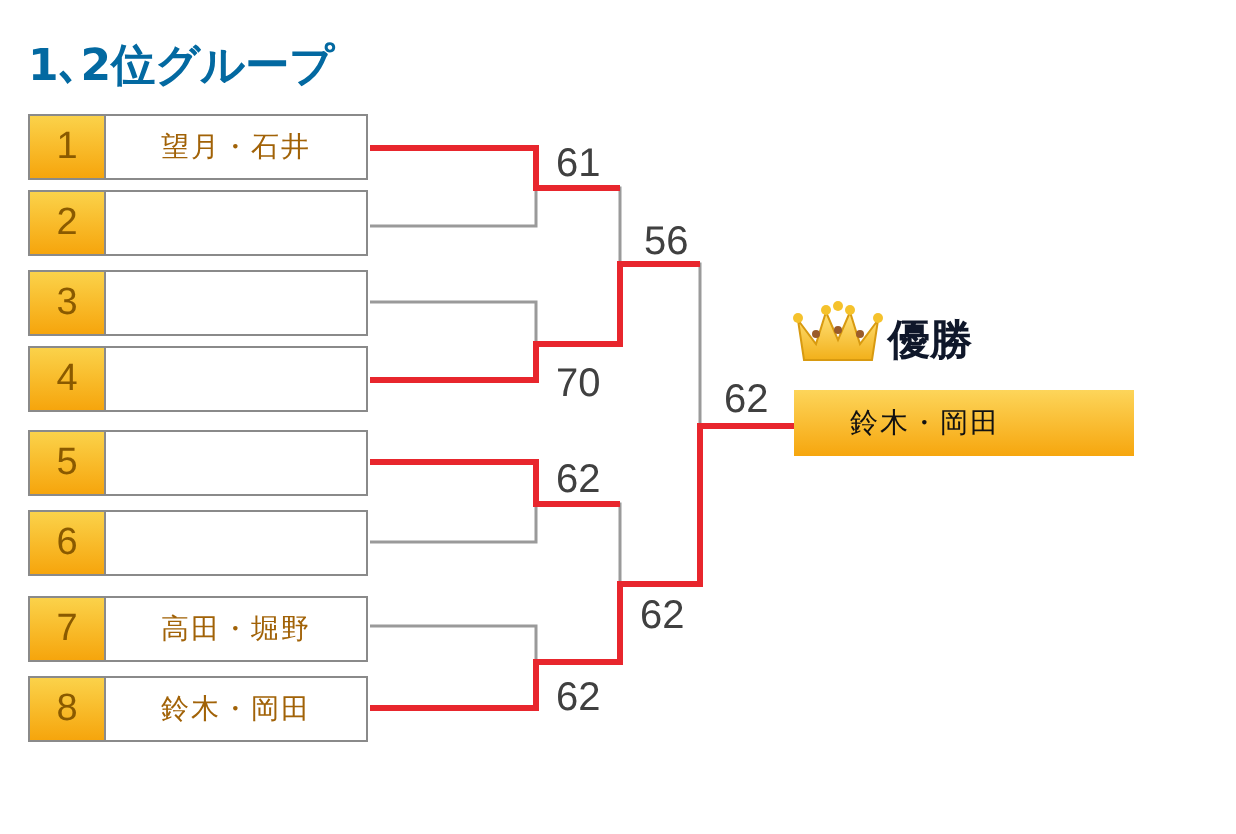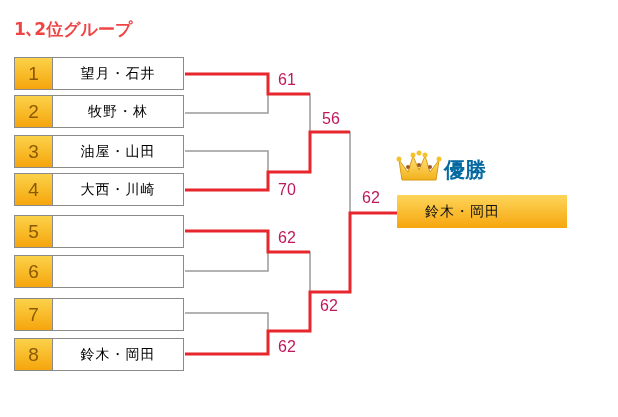--- a/index.html
+++ b/index.html
@@ -1,64 +1,62 @@
 <!DOCTYPE html>
 <html><head>
 <meta charset="utf-8">
 <style>
   html, body { margin: 0; padding: 0; background: #ffffff; }
   body { width: 618px; height: 417px; position: relative; overflow: hidden;
          font-family: "DejaVu Sans", "Liberation Sans", sans-serif; }
-  .title { position: absolute; left: 14px; top: 18px; font-size: 17px; font-weight: bold;
-           color: #ef4444; letter-spacing: 0px; }
+  .title { position: absolute; left: 14px; top: 18px; font-size: 22px; font-weight: bold;
+           color: #0369a1; letter-spacing: 0px; }
   .entry { position: absolute; left: 14px; width: 170px; height: 33px;
            border: 1px solid #8a8a8a; box-sizing: border-box; display: flex; background: #fff; }
   .seed { width: 38px; height: 100%; border-right: 1px solid #8a8a8a; box-sizing: border-box;
           background: linear-gradient(#fbd24a, #f6a50c); color: #8a5a00;
           font-family: "Liberation Sans", sans-serif; font-size: 19px;
           display: flex; align-items: center; justify-content: center; }
   .name { flex: 1; display: flex; align-items: center; justify-content: center;
-          font-size: 14px; color: #000000; letter-spacing: 1px; }
+          font-size: 14px; color: #a16207; letter-spacing: 1px; }
   svg.lines { position: absolute; left: 0; top: 0; }
-  .score { position: absolute; font-family: "Liberation Sans", sans-serif; font-size: 16px; color: #be185d; }
+  .score { position: absolute; font-family: "Liberation Sans", sans-serif; font-size: 20px; color: #404040; }
   .champ-box { position: absolute; left: 397px; top: 195px; width: 170px; height: 33px;
                background: linear-gradient(#fdd55a, #f6a60e); display: flex; align-items: center;
                padding-left: 28px; box-sizing: border-box; font-size: 14px; color: #111; letter-spacing: 1px; }
-  .champ-label { position: absolute; left: 444px; top: 156px; font-size: 21px; font-weight: bold; color: #0369a1; }
+  .champ-label { position: absolute; left: 444px; top: 156px; font-size: 21px; font-weight: bold; color: #0f172a; }
   .crown { position: absolute; left: 396px; top: 150px; }
 </style>
 </head>
 <body>
 
 <div class="title">1､2位グループ</div>
 
 <div class="entry" style="top:57px">
   <div class="seed">1</div>
   <div class="name">望月・石井</div>
 </div>
 <div class="entry" style="top:95px">
   <div class="seed">2</div>
-  <div class="name">牧野・林</div>
 </div>
 <div class="entry" style="top:135px">
   <div class="seed">3</div>
-  <div class="name">油屋・山田</div>
 </div>
 <div class="entry" style="top:173px">
   <div class="seed">4</div>
-  <div class="name">大西・川崎</div>
 </div>
 <div class="entry" style="top:215px">
   <div class="seed">5</div>
 </div>
 <div class="entry" style="top:255px">
   <div class="seed">6</div>
 </div>
 <div class="entry" style="top:298px">
   <div class="seed">7</div>
+  <div class="name">高田・堀野</div>
 </div>
 <div class="entry" style="top:338px">
   <div class="seed">8</div>
   <div class="name">鈴木・岡田</div>
 </div>
 
 <svg class="lines" width="618" height="417">
   <g fill="none" stroke="#9a9a9a" stroke-width="1.5">
 
     <polyline points="185,113 268,113 268,94"></polyline>

